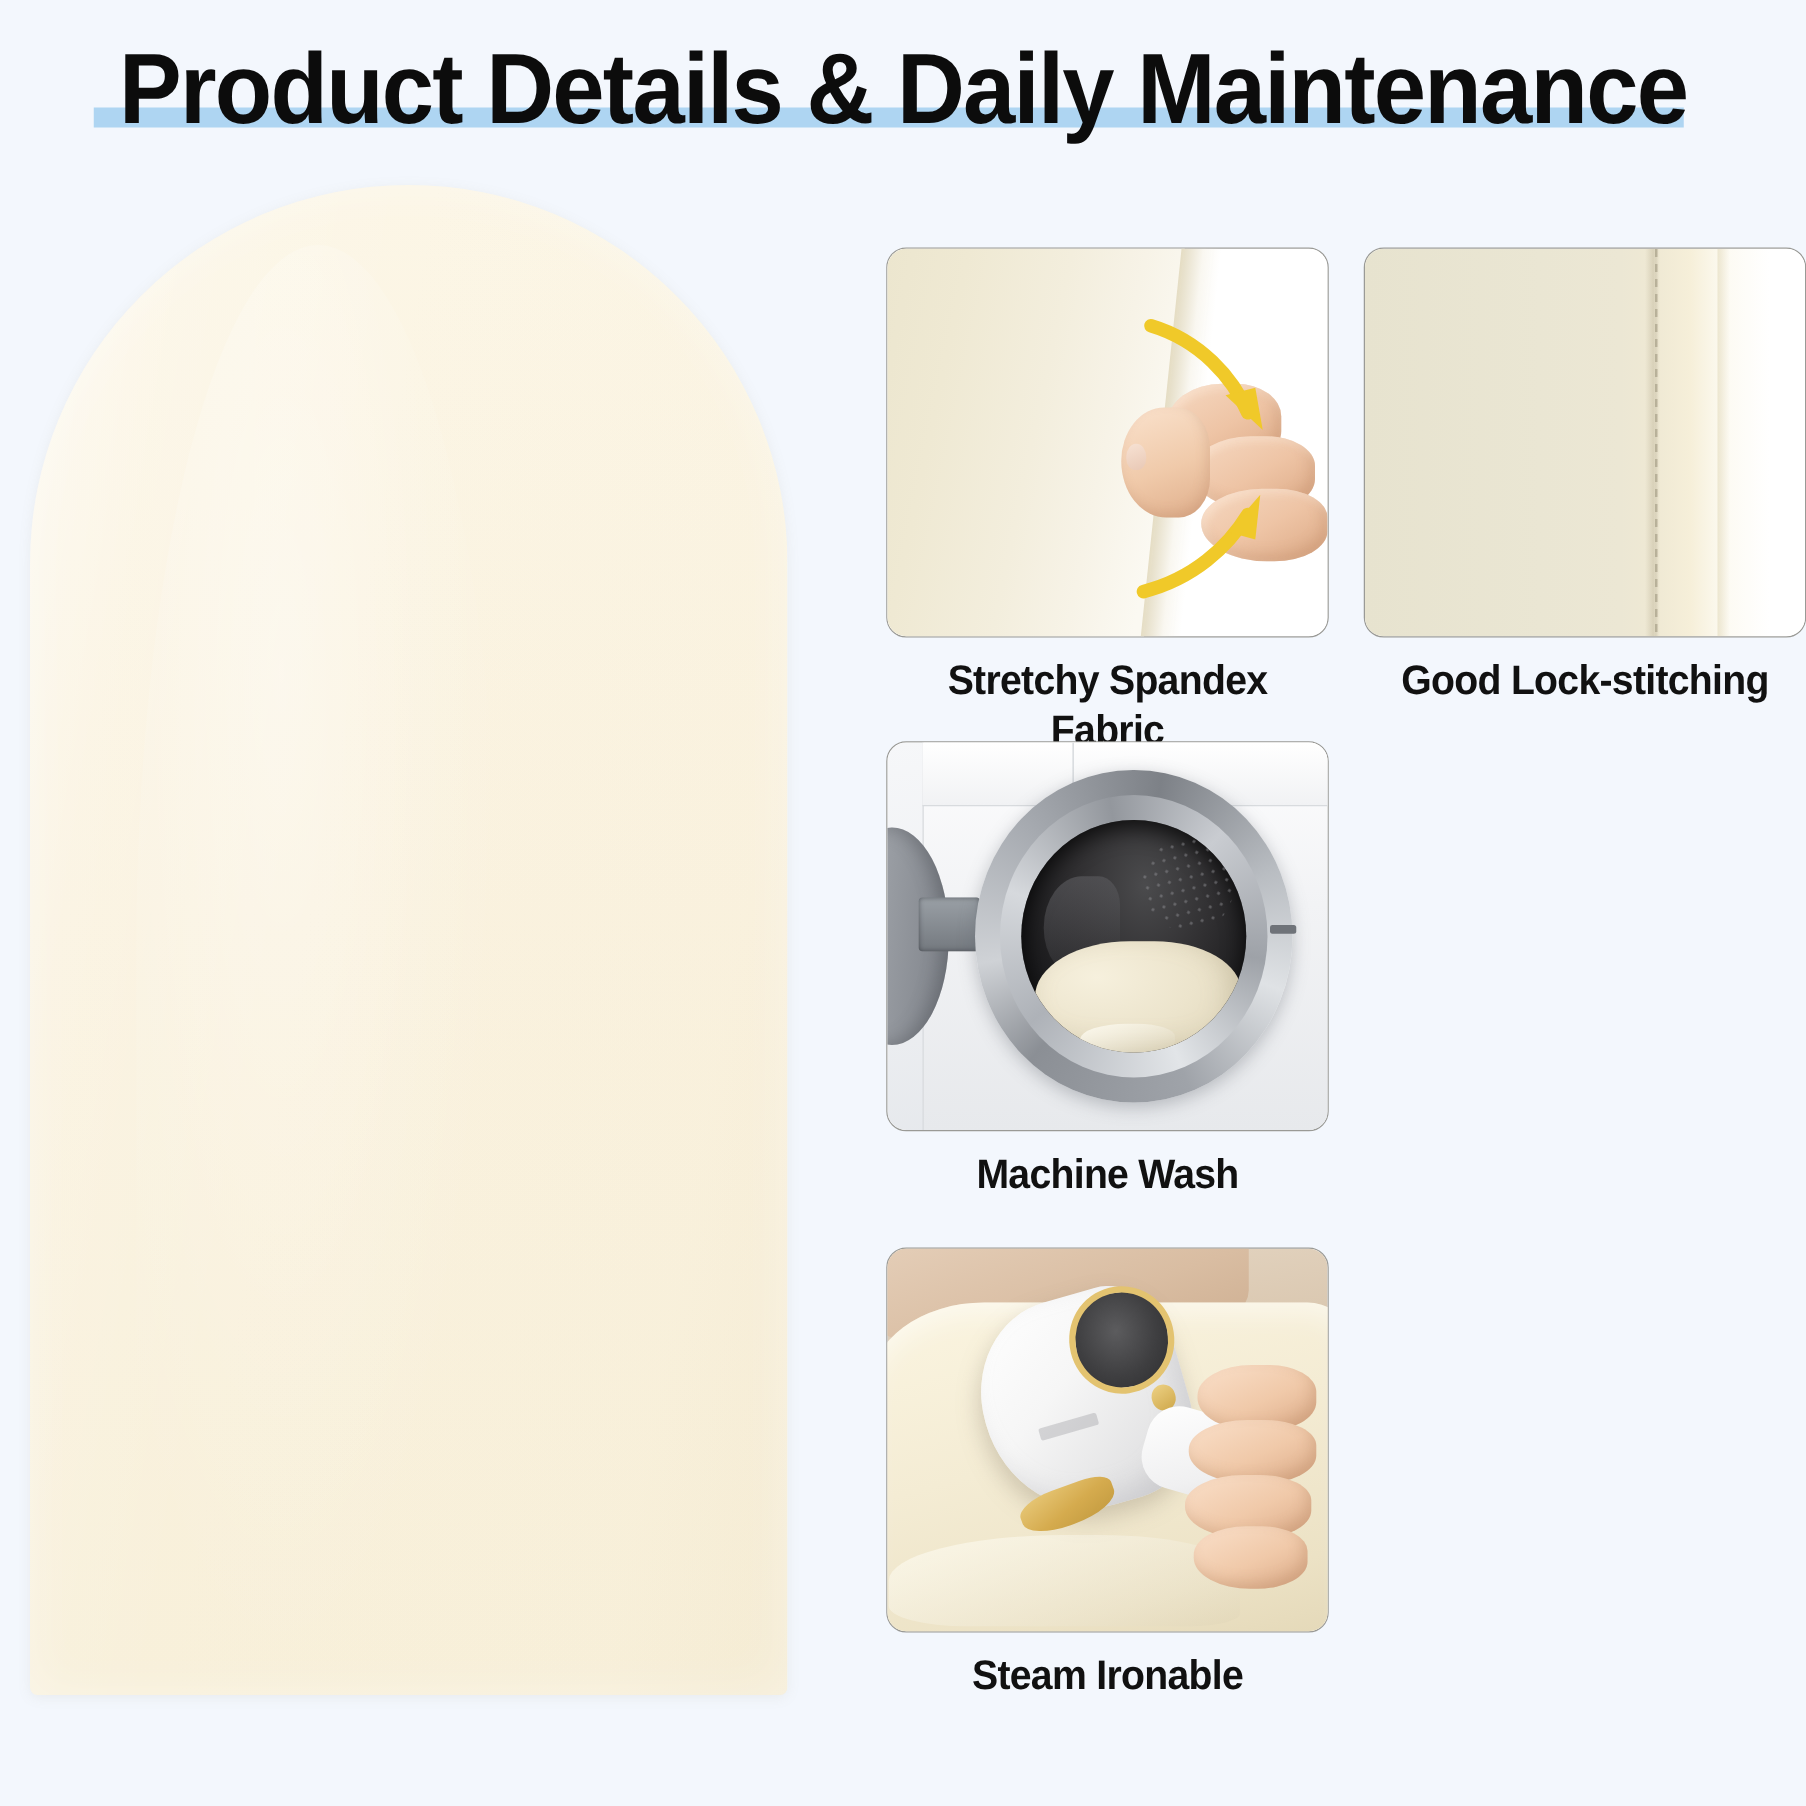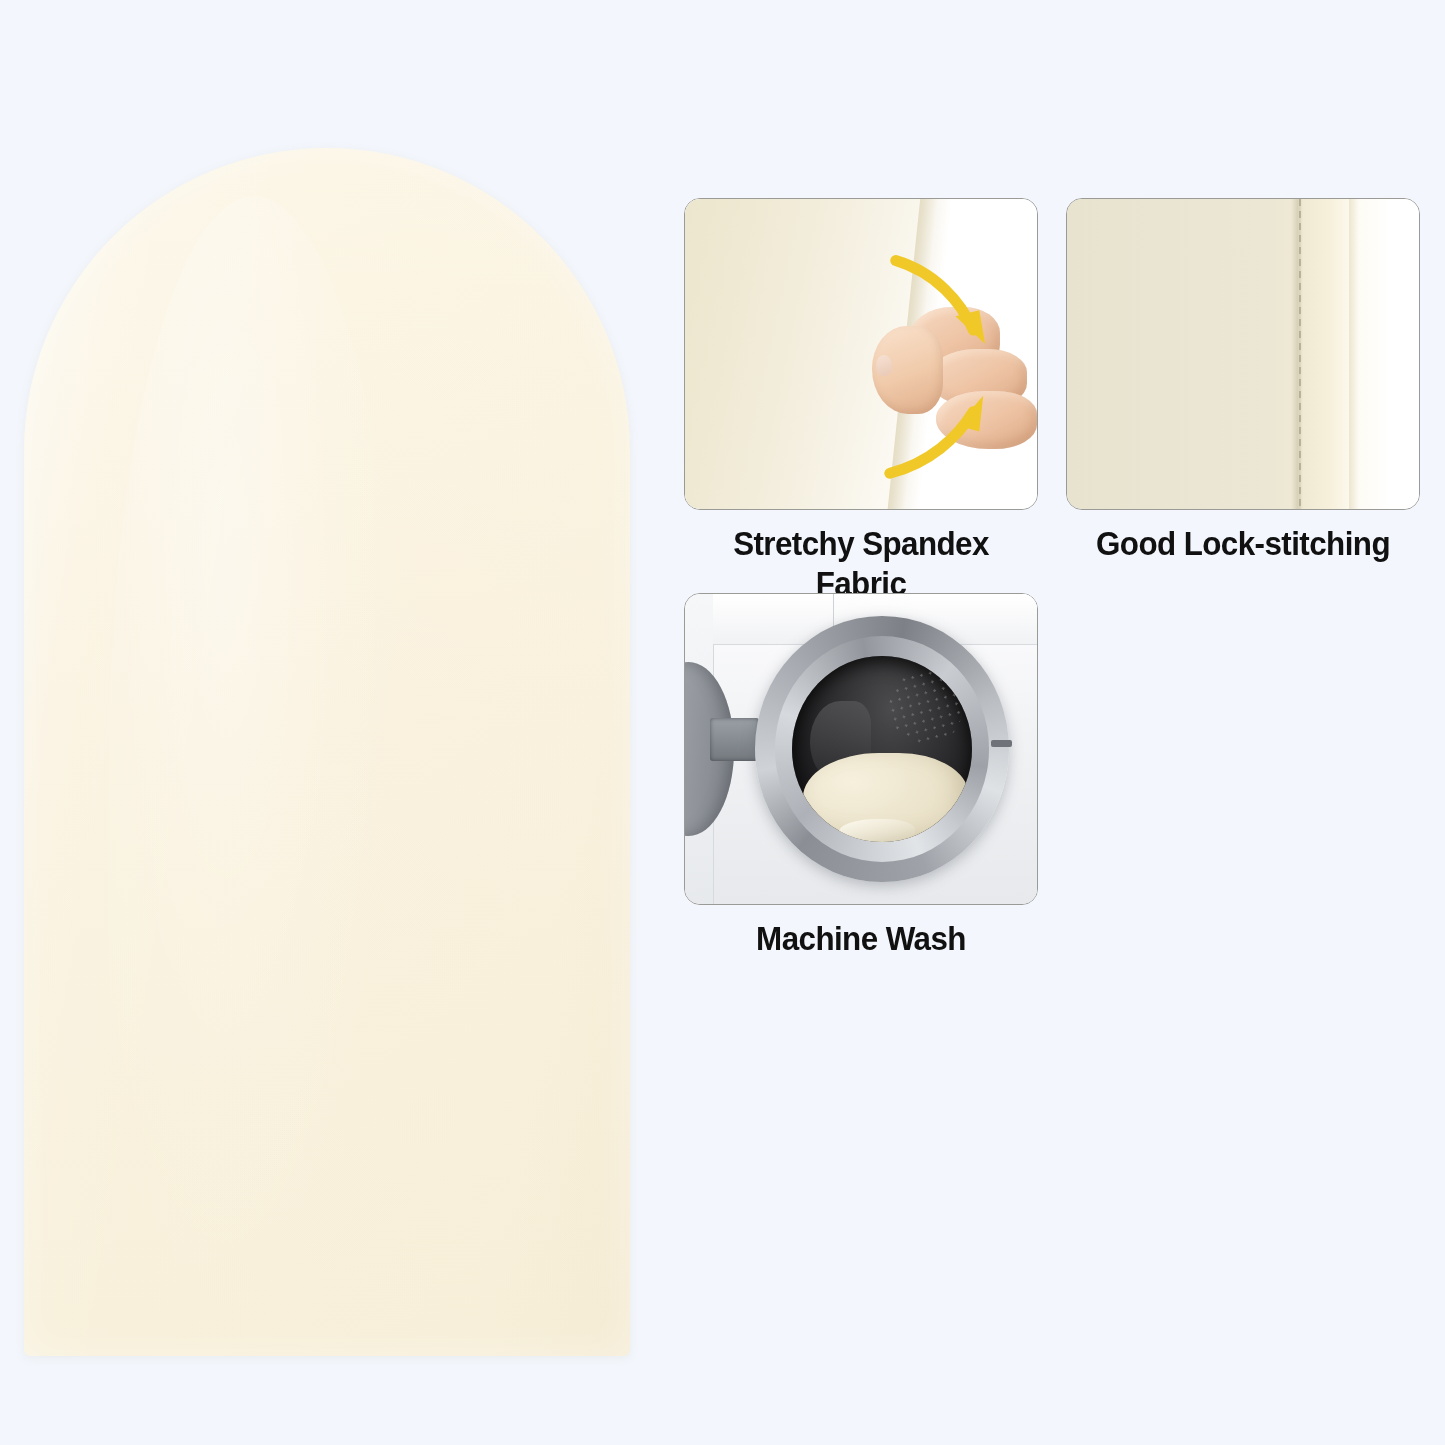--- a/index.html
+++ b/index.html
@@ -94,20 +94,21 @@
   #feature-grid {
     position: absolute;
     left: 684px;
     top: 198px;
     width: 740px;
     height: 1200px;
   }
   .feature-cell {
     position: absolute;
     width: 354px;
+    margin-left: 25px;
   }
   .col-left  { left: 0px; }
   .col-right { left: 382px; }
   .row-1 { top: 0px; }
   .row-2 { top: 395px; }
   .row-3 { top: 800px; }
 
   .tile {
     position: relative;
     width: 354px;
@@ -581,20 +582,24 @@
     background: radial-gradient(circle at 42% 38%,
         #fbf7ea 0%, #e9dfbd 50%, #cfc39a 100%);
     box-shadow: inset -3px -4px 10px rgba(140,128,94,0.5);
   }
 </style>
 </head>
 <body>
 
 <div id="page">
 
+  <div id="title-block">
+    <div id="title-highlight"></div>
+    <div id="page-title">Product Details &amp; Daily Maintenance</div>
+  </div>
 
   <div id="arch-panel"></div>
 
   <div id="feature-grid">
 
     <div class="feature-cell col-left row-1">
       <div class="tile">
         <div class="art-stretch">
           <div class="cloth"></div>
           <div class="cloth-edge"></div>
@@ -645,16 +650,40 @@
               <div class="laundry-fold"></div>
             </div>
           </div>
           <div class="latch"></div>
         </div>
       </div>
       <div class="caption">Machine Wash</div>
     </div>
 
 
+    <div class="feature-cell col-left row-3">
+      <div class="tile">
+        <div class="art-steam">
+          <div class="arm"></div>
+          <div class="fabric">
+            <div class="fabric-fold"></div>
+          </div>
+          <div class="steamer-body">
+            <div class="steamer-head"></div>
+            <div class="steamer-base"></div>
+            <div class="steamer-btn"></div>
+            <div class="steamer-brand"></div>
+          </div>
+          <div class="handle"></div>
+          <div class="hand2">
+            <div class="finger f1"></div>
+            <div class="finger f2"></div>
+            <div class="finger f3"></div>
+            <div class="finger f4"></div>
+          </div>
+        </div>
+      </div>
+      <div class="caption">Steam Ironable</div>
+    </div>
 
 
   </div>
 </div>
 
 </body></html>

